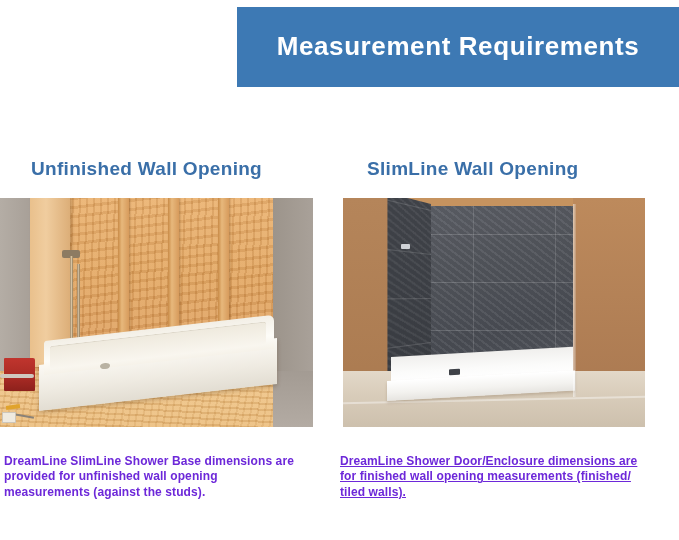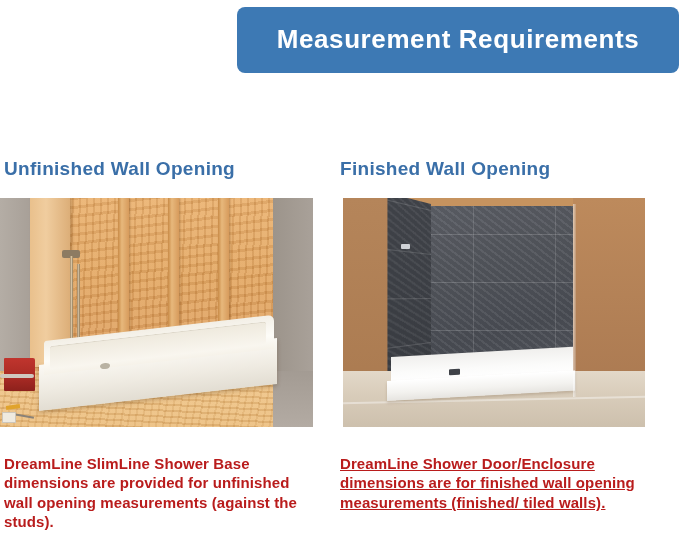--- a/index.html
+++ b/index.html
@@ -15,47 +15,47 @@
     font-family: "Liberation Sans", sans-serif;
     -webkit-font-smoothing: antialiased;
   }
 
   
   .header-banner {
     position: absolute;
     left: 237px;
     top: 7px;
     width: 442px;
-    height: 66px;
+    height: 80px;
     background: #3d79b4;
     box-sizing: border-box;
     display: flex;
     align-items: center;
     justify-content: center;
-    border-radius: 8px;
   }
   .header-title {
     color: #ffffff;
     font-size: 26px;
     font-weight: bold;
     letter-spacing: 0.6px;
     line-height: 1;
     white-space: nowrap;
     text-align: center;
     padding-bottom: 2px;
   }
 
   
   .col-heading {
     position: absolute;
     color: #3a6fa8;
     font-size: 19px;
     font-weight: bold;
     letter-spacing: 0.3px;
     white-space: nowrap;
+    margin-left: 27px;
   }
   .heading-left  { left: 4px;   top: 158px; }
   .heading-right { left: 340px; top: 158px; }
 
   
   .photo {
     position: absolute;
     overflow: hidden;
     background: #ffffff;
   }
@@ -373,39 +373,39 @@
     right: 69px;
     top: 6px;
     width: 3px;
     bottom: 30px;
     background: linear-gradient(90deg, rgba(255,255,255,0.55), rgba(230,235,240,0.18));
   }
 
   
   .caption {
     position: absolute;
-    color: #b91c1c;
-    font-size: 15px;
+    color: #6d28d9;
+    font-size: 12px;
     font-weight: bold;
     line-height: 1.29;
     letter-spacing: 0.1px;
   }
   .caption-left  { left: 4px;   top: 454px; width: 300px; }
   .caption-right { left: 340px; top: 454px; width: 310px; text-decoration: underline; }
 </style>
 </head>
 <body>
 
 <div class="header-banner">
   <div class="header-title">Measurement Requirements</div>
 </div>
 
 <div class="col-heading heading-left">Unfinished Wall Opening</div>
 
-<div class="col-heading heading-right">Finished Wall Opening</div>
+<div class="col-heading heading-right">SlimLine Wall Opening</div>
 
 <div class="photo photo-left">
   <div class="photo-inner">
     <div class="l-bg"></div>
     <div class="l-wall-gray-left"></div>
     <div class="l-wall-gray-right"></div>
     <div class="l-osb"></div>
     <div class="l-stud" style="left:118px"></div>
     <div class="l-stud" style="left:168px"></div>
     <div class="l-stud" style="left:218px"></div>

